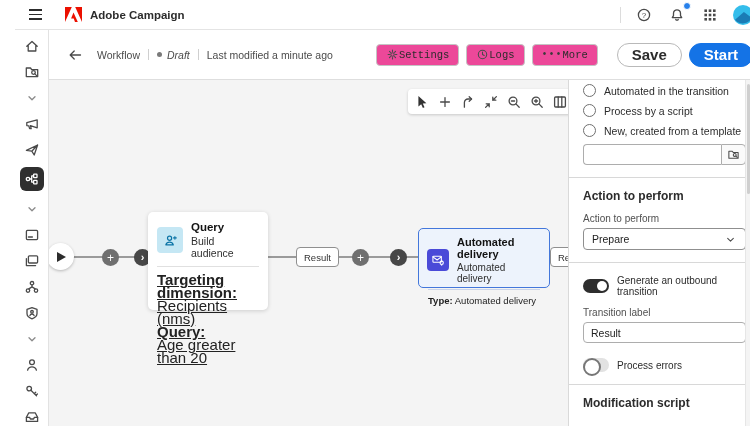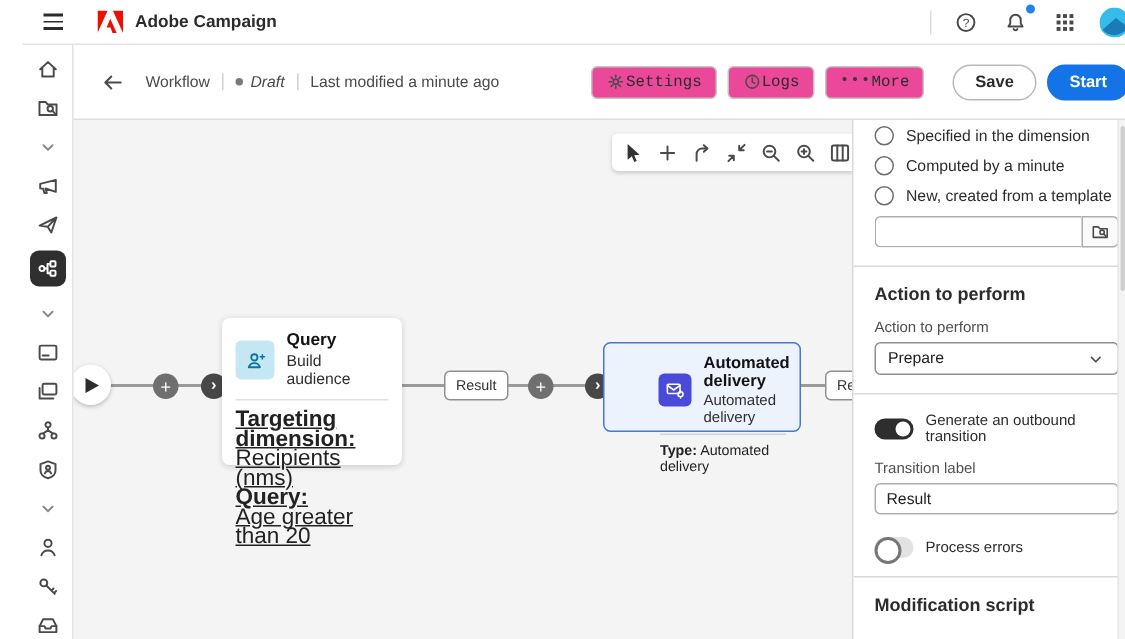--- a/index.html
+++ b/index.html
@@ -28,21 +28,21 @@
   .title-block { display:flex; flex-direction:column; gap:3px; }
   .wf-title { font-size:13px; font-weight:bold; color:#131313; }
   .wf-meta { display:flex; align-items:center; gap:8px; font-size:10.5px; color:#4b4b4b; }
   .vsep { width:1px; height:11px; background:#cfcfcf; }
   .draft { display:flex; align-items:center; gap:5px; }
   .draft .dot { width:5px; height:5px; border-radius:50%; background:#7a7a7a; }
   .draft em { font-style:italic; color:#4b4b4b; }
   .head-actions { margin-left:auto; display:flex; align-items:center; gap:7px; }
   .btn { display:flex; align-items:center; gap:0; height:22px; padding:0 9px; background:#ec4899; border:1px solid #c4c4c4; border-radius:4px; font-size:10.5px; color:#2c2c2c; cursor:pointer; font-family:Liberation Mono, monospace; }
   .btn .dots { font-size:10px; letter-spacing:1px; color:#3a3a3a; }
-  .pill { height:24px; padding:0 14px; border-radius:13px; font-size:11px; font-weight:bold; cursor:pointer; font-family:inherit; }
+  .pill { height:24px; padding:0 14px; border-radius:13px; font-size:15px; font-weight:bold; cursor:pointer; font-family:inherit; }
   .pill.save { background:#fff; border:1.5px solid #b9b9b9; color:#2c2c2c; margin-left:12px; }
   .pill.start { background:var(--accent,#1473E6); border:1.5px solid var(--accent,#1473E6); color:#fff; }
 
   
   .rail { position:absolute; left:0; top:30px; width:34px; height:396px; background:#fff; border-right:1px solid #e2e2e2; display:flex; flex-direction:column; align-items:center; padding-top:7px; gap:9px; overflow:hidden; z-index:25; }
   .rail-item { width:24px; height:17px; border:none; background:none; display:flex; align-items:center; justify-content:center; cursor:pointer; flex:none; }
   .rail-item.selected { width:24px; height:24px; background:#2f2f2f; border-radius:6px; }
   .rail-item.selected svg { stroke:#fff; }
   .rail-item.chev svg { stroke:#8a8a8a; }
 
@@ -367,21 +367,21 @@
         <b>Query:</b><br>
         <span>Age greater than 20</span>
       </div>
     </div>
 
     <button class="abs chip" style="left:247px;top:167px;">Result</button>
 
     <button class="abs node-circle plus-c" style="left:303px;top:169px;">+</button>
     <button class="abs node-circle chev-c" style="left:341px;top:169px;">›</button>
 
-    <div class="abs node selected" style="left:353px;top:148px;width:132px;height:60px;padding-left:28px;">
+    <div class="abs node selected" style="left:369px;top:148px;width:132px;height:60px;">
       <div class="node-head" style="padding:7px 8px 5px;">
         <span class="d-icon">
           <svg class="ic" viewBox="0 0 16 16">
               <rect x="2.2" y="3.6" width="9.6" height="7" rx="0.8"></rect>
               <path d="M2.2 4.4L7 8l4.8-3.6"></path>
               <circle cx="12.2" cy="11.2" r="1.9"></circle>
               <path d="M12.2 9v-.8M12.2 13.4v.8" stroke-width="1"></path>
             </svg>
         </span>
         <span class="node-titles">
@@ -396,25 +396,25 @@
       </div>
     </div>
 
     <button class="abs chip" style="left:501px;top:167px;">Result</button>
   </main>
 
   <aside class="panel">
 
     <div class="radio-row">
       <span class="radio"></span>
-      <span class="radio-label">Specified in the dimension</span>
+      <span class="radio-label">Automated in the transition</span>
     </div>
     <div class="radio-row">
       <span class="radio"></span>
-      <span class="radio-label">Computed by a minute</span>
+      <span class="radio-label">Process by a script</span>
     </div>
     <div class="radio-row">
       <span class="radio"></span>
       <span class="radio-label">New, created from a template</span>
     </div>
 
     <div class="input-group">
       <input type="text" value="" style="">
       <button class="picker-btn">
         <svg class="ic small" viewBox="0 0 16 16">

